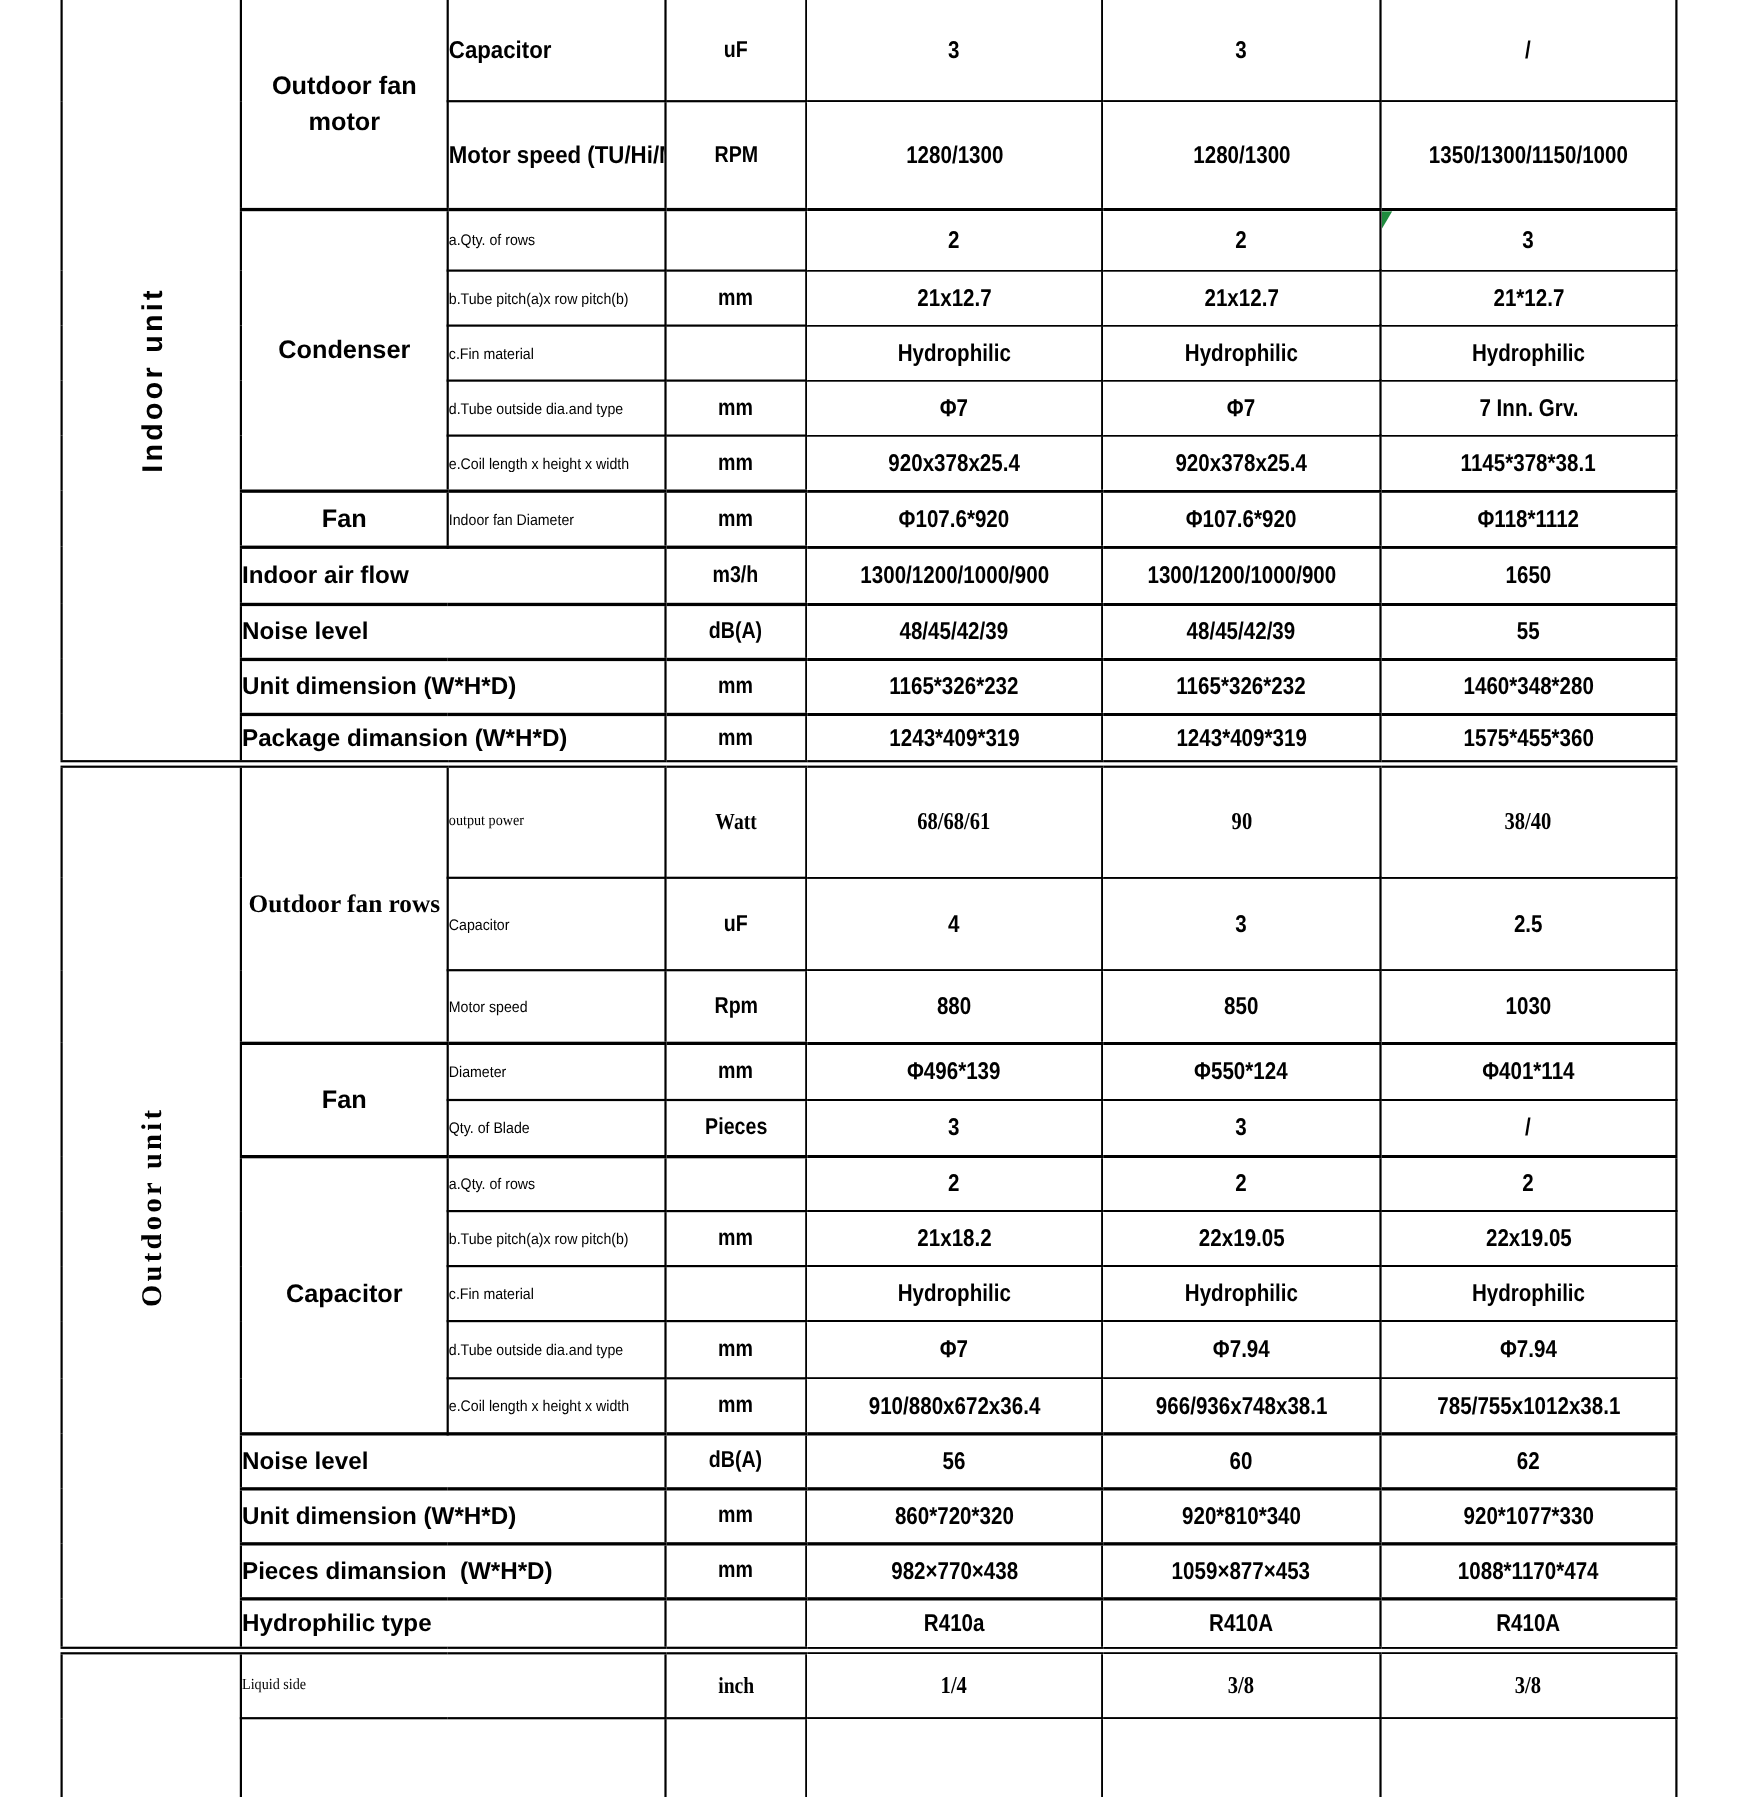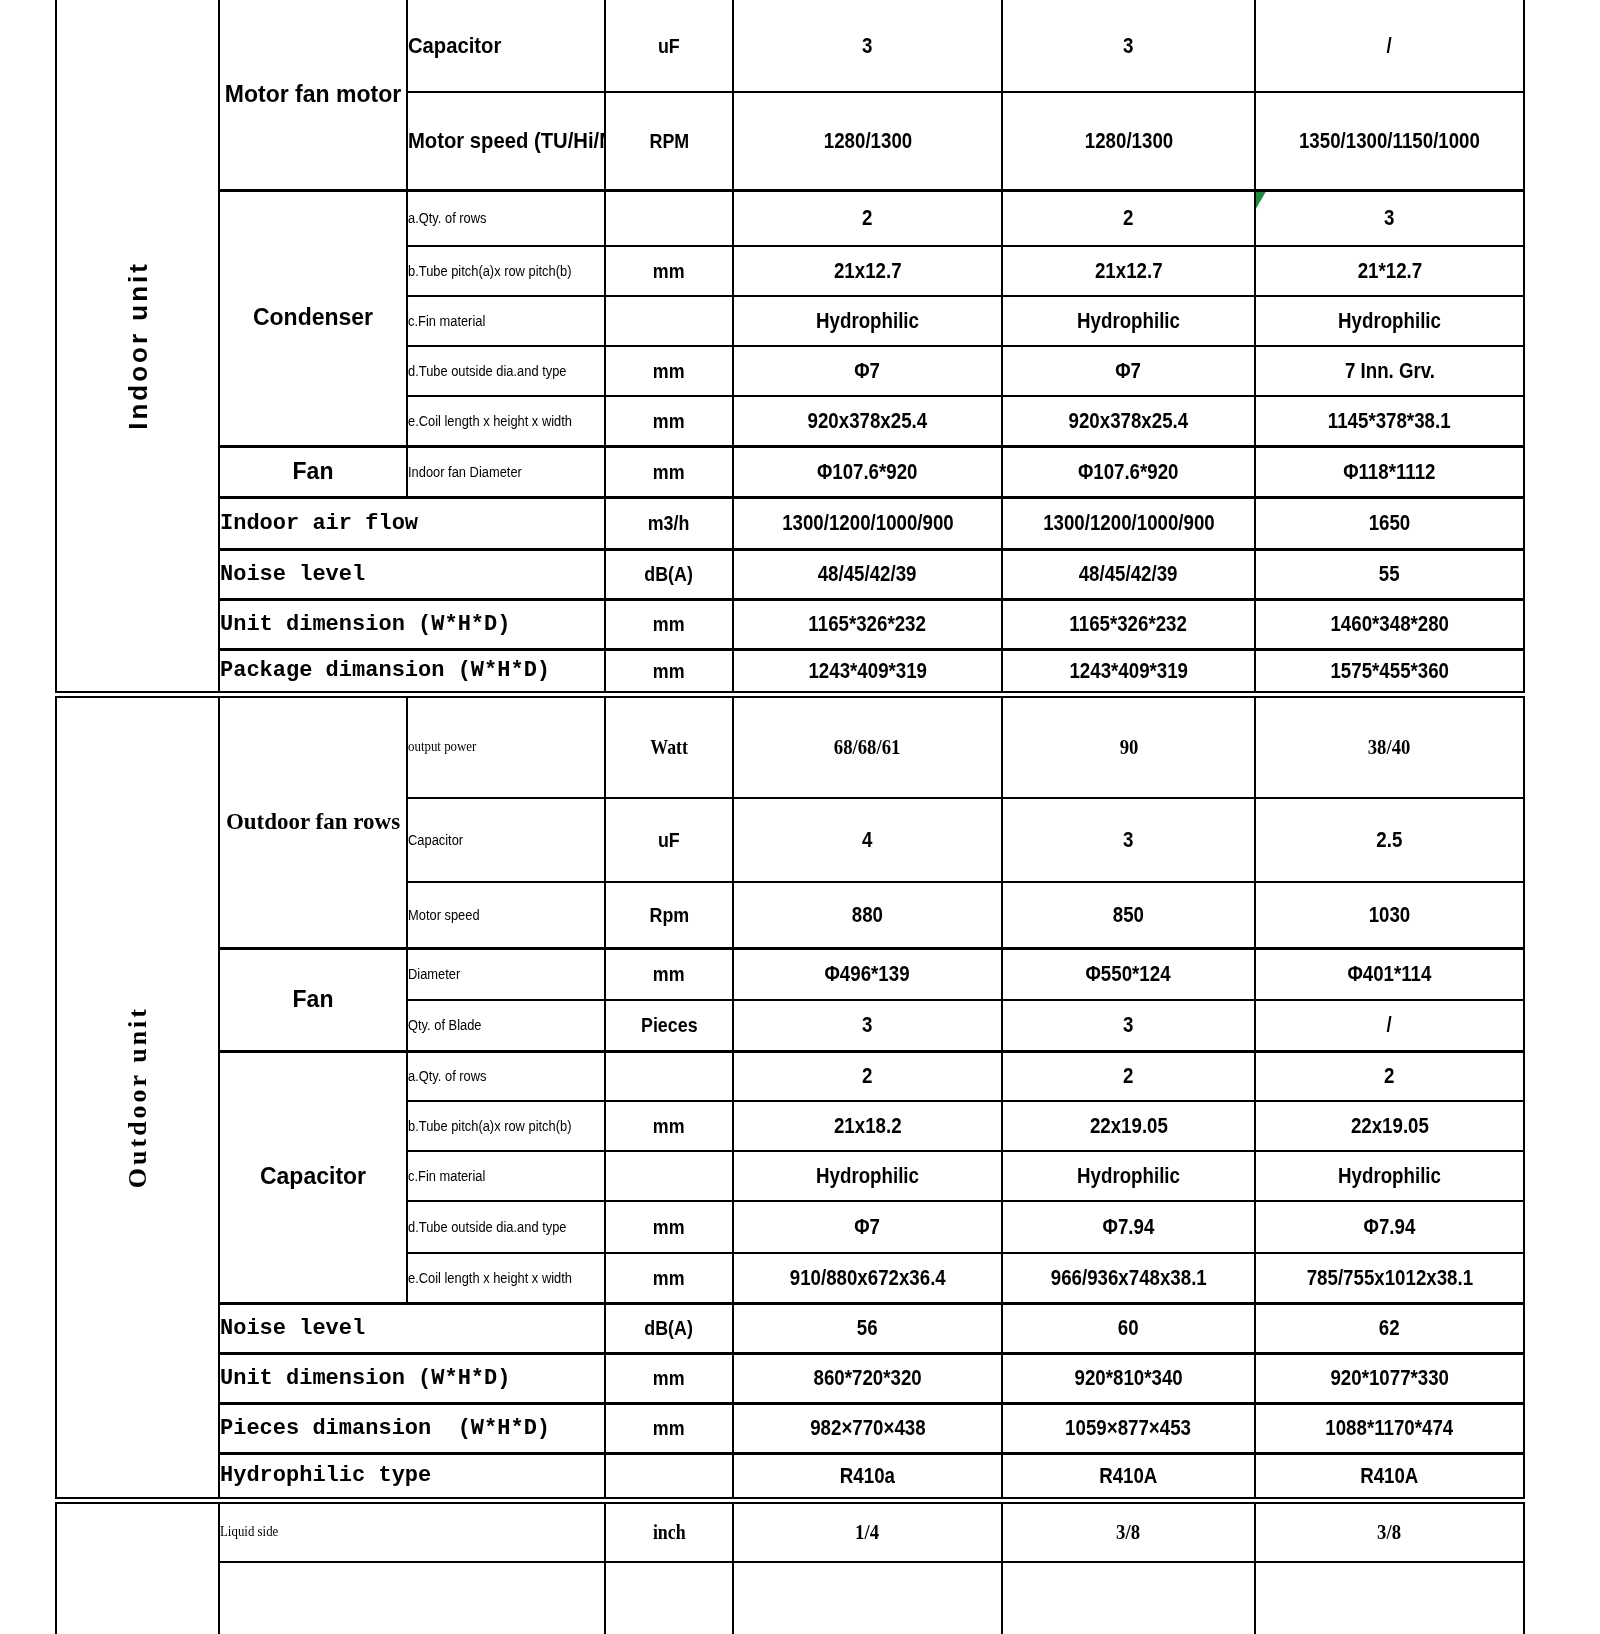--- a/index.html
+++ b/index.html
@@ -28,21 +28,21 @@
 
   
   .c-grp{text-align:center;}
   .c-grp .vtext{
     writing-mode:vertical-rl;transform:rotate(180deg);
     margin:0 auto;font-size:26px;font-weight:700;letter-spacing:3px;line-height:1;
   }
   .c-cat{text-align:center;font-size:23px;font-weight:700;line-height:1.45;padding:0 16px;}
   .c-sub{text-align:left;font-size:14px;font-weight:400;padding:0 2px 0 8px;}
   .c-sub.big{font-size:22px;font-weight:700;padding-left:10px;}
-  .c-lbl{text-align:left;font-size:22px;font-weight:700;padding-left:10px;white-space:pre;font-family:Liberation Mono, monospace;}
+  .c-lbl{text-align:left;font-size:22px;font-weight:700;padding-left:10px;white-space:pre;}
   .c-unit{text-align:center;font-size:21px;font-weight:700;margin-left:32px;}
   .c-val{text-align:center;font-size:22px;font-weight:700;position:relative;}
   
   .sx{display:inline-block;transform:scaleX(.85);transform-origin:center center;white-space:nowrap;}
   .sxl{display:inline-block;transform:scaleX(.92);transform-origin:left center;white-space:nowrap;}
   
   .mark{
     position:absolute;left:0;top:0;width:10px;height:17px;
     clip-path:polygon(0 0,100% 0,0 100%);
   }
@@ -59,21 +59,21 @@
       <col style="width:128px">
       <col style="width:269px">
       <col style="width:253px">
       <col style="width:269px">
     </colgroup>
     <tbody>
         <tr class="first" style="height: 92px;">
           <td class="c-grp" rowspan="12" style="border-top: none;">
             <div class="vtext">Indoor unit</div>
           </td>
-          <td class="c-cat" rowspan="2">Motor fan motor</td>
+          <td class="c-cat" rowspan="2">Outdoor fan motor</td>
           <td class="c-sub big"><span class="sxl">Capacitor</span></td>
           <td class="c-unit"><span class="sx">uF</span></td>
           <td class="c-val"><span class="sx">3</span></td>
           <td class="c-val"><span class="sx">3</span></td>
           <td class="c-val"><span class="sx">/</span></td>
         </tr>
         <tr style="height: 98px;">
           <td class="c-sub big"><span class="sxl">Motor speed (TU/Hi/Mi/Lo)</span></td>
           <td class="c-unit"><span class="sx">RPM</span></td>
           <td class="c-val"><span class="sx">1280/1300</span></td>

